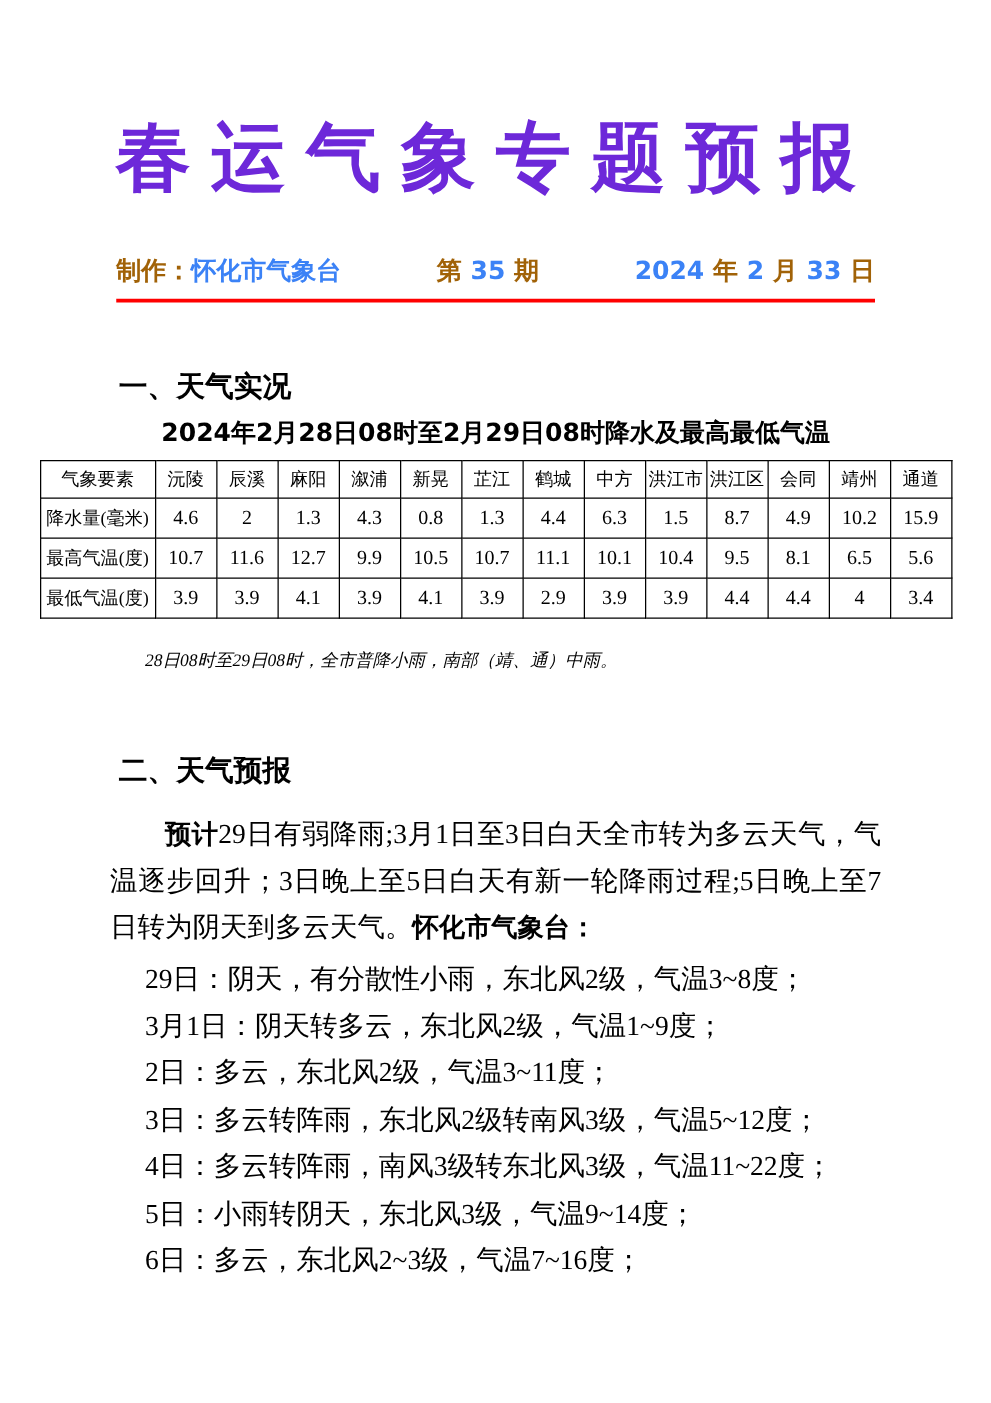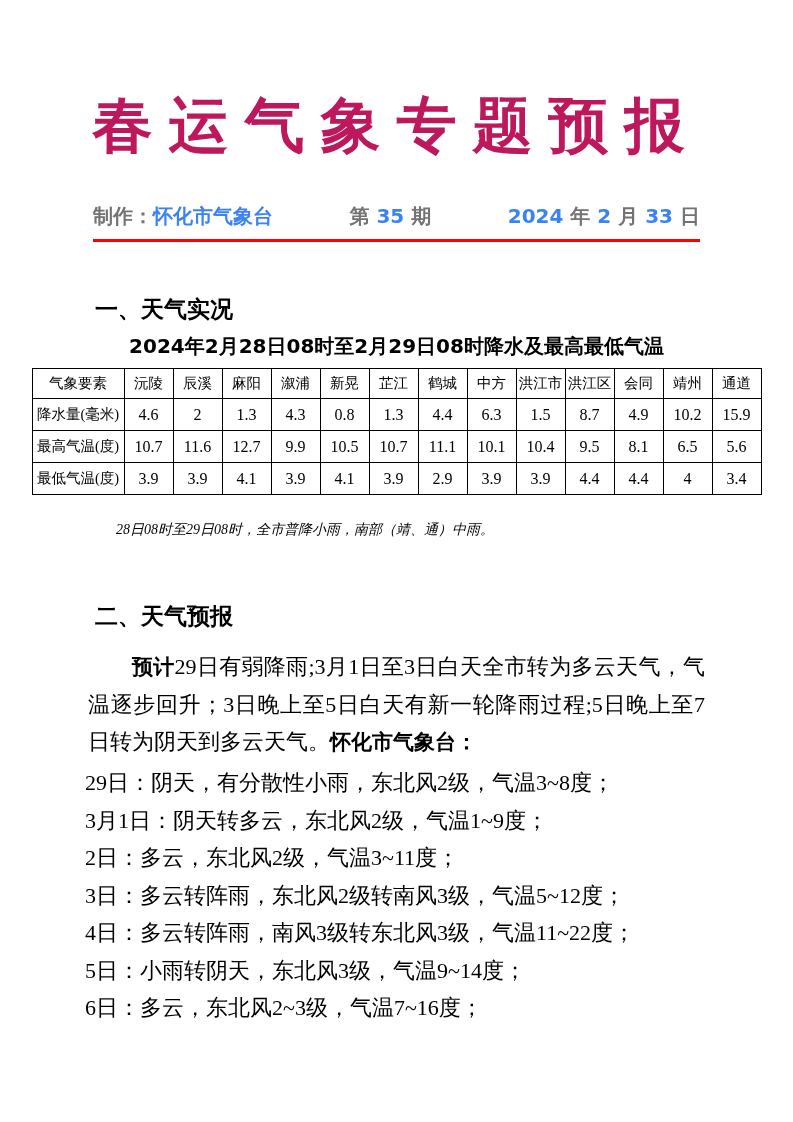--- a/index.html
+++ b/index.html
@@ -3,32 +3,32 @@
 <meta charset="utf-8">
 <style>
   html,body { margin:0; padding:0; background:#ffffff; }
   .page {
     width:793px; height:1122px; margin:0 auto; background:#ffffff;
     position:relative; overflow:hidden; color:#000;
     font-family:"Liberation Serif","DejaVu Serif",serif;
   }
   .doc-title {
     margin:0; padding-top:86px; text-align:center;
-    color:#be185d; font-size:60px; font-weight:bold; letter-spacing:16px;
+    color:#6d28d9; font-size:60px; font-weight:bold; letter-spacing:16px;
     font-family:"DejaVu Serif","Liberation Serif",serif;
     white-space:nowrap;
   }
   .masthead {
     display:flex; justify-content:space-between; align-items:baseline;
     margin:36px 93px 0 93px; padding-bottom:9px;
     border-bottom:3px solid #ff0000;
     font-family:"DejaVu Sans","Liberation Sans",sans-serif;
     font-weight:bold; font-size:20px; white-space:nowrap;
   }
-  .red { color:#737373; }
+  .red { color:#a16207; }
   .blk { color:#3b82f6; }
   .sec-heading {
     margin:52px 0 0 95px; font-size:23px; font-weight:bold;
     font-family:"DejaVu Sans","Liberation Sans",sans-serif;
   }
   .sec-heading.first { }
   .table-title {
     margin-top:8px; text-align:center; font-weight:bold; font-size:20px;
     font-family:"DejaVu Sans","Liberation Sans",sans-serif;
   }
@@ -48,21 +48,21 @@
   table.wx col.cn { width:49px; }
   .summary {
     margin:16px 90px 0 88px; font-size:14px; line-height:38px;
     text-indent:2em; text-align:justify;font-style:italic;
   }
   .intro {
     margin:16px 88px 0 88px; font-size:22px; line-height:37px;
     text-indent:2em; text-align:justify;
   }
   .intro b { font-family:"DejaVu Sans","Liberation Sans",sans-serif; font-size:21px; }
-  .forecast-list { margin:3px 30px 0 85px; }
+  .forecast-list { margin:3px 30px 0 116px; }
   .forecast-list p {
     margin:0; font-size:22px; line-height:37.5px; white-space:nowrap;
   }
 </style>
 </head>
 <body>
 
 <div class="page">
 
   <h1 class="doc-title">春运气象专题预报</h1>

